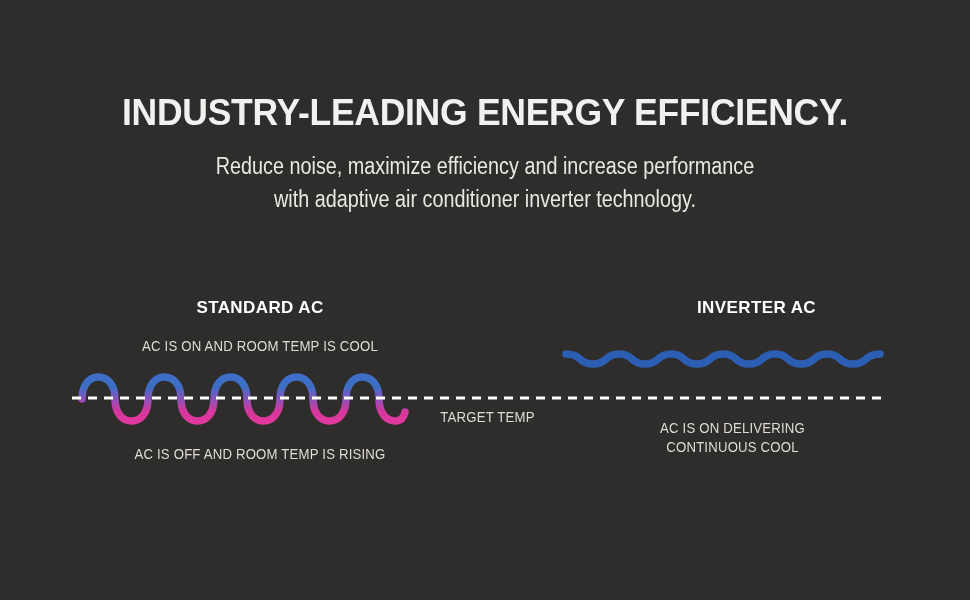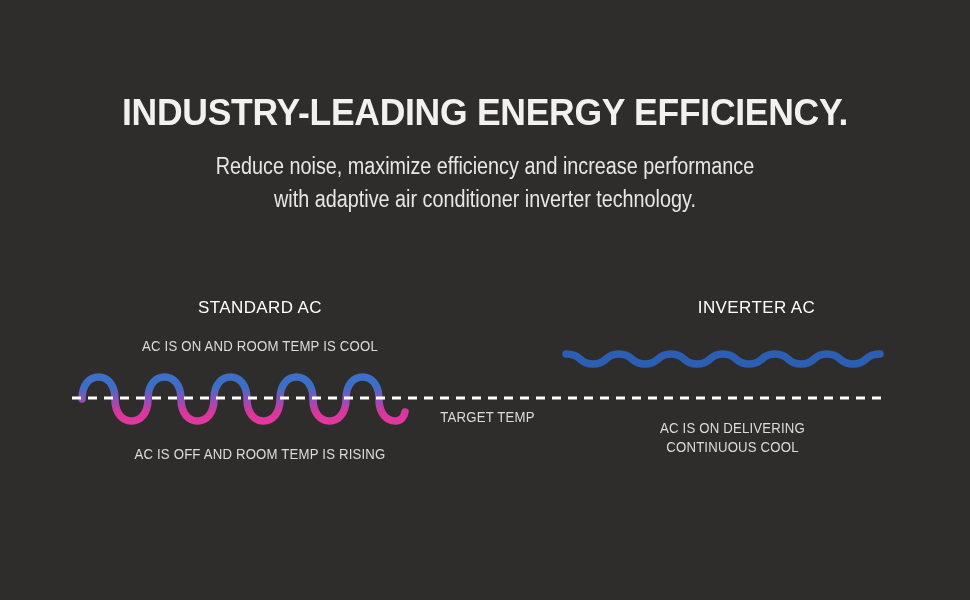--- a/index.html
+++ b/index.html
@@ -57,21 +57,21 @@
   .subhead .line {
     display: block;
     white-space: nowrap;
   }
 
   
   .panel-title {
     position: absolute;
     color: #ffffff;
     font-size: 17px;
-    font-weight: normal;
+    font-weight: bold;
     letter-spacing: 0.4px;
     text-align: center;
     white-space: nowrap;
   }
   #standard-title {
     left: 60px;
     top: 298px;
     width: 400px;
   }
   #inverter-title {

